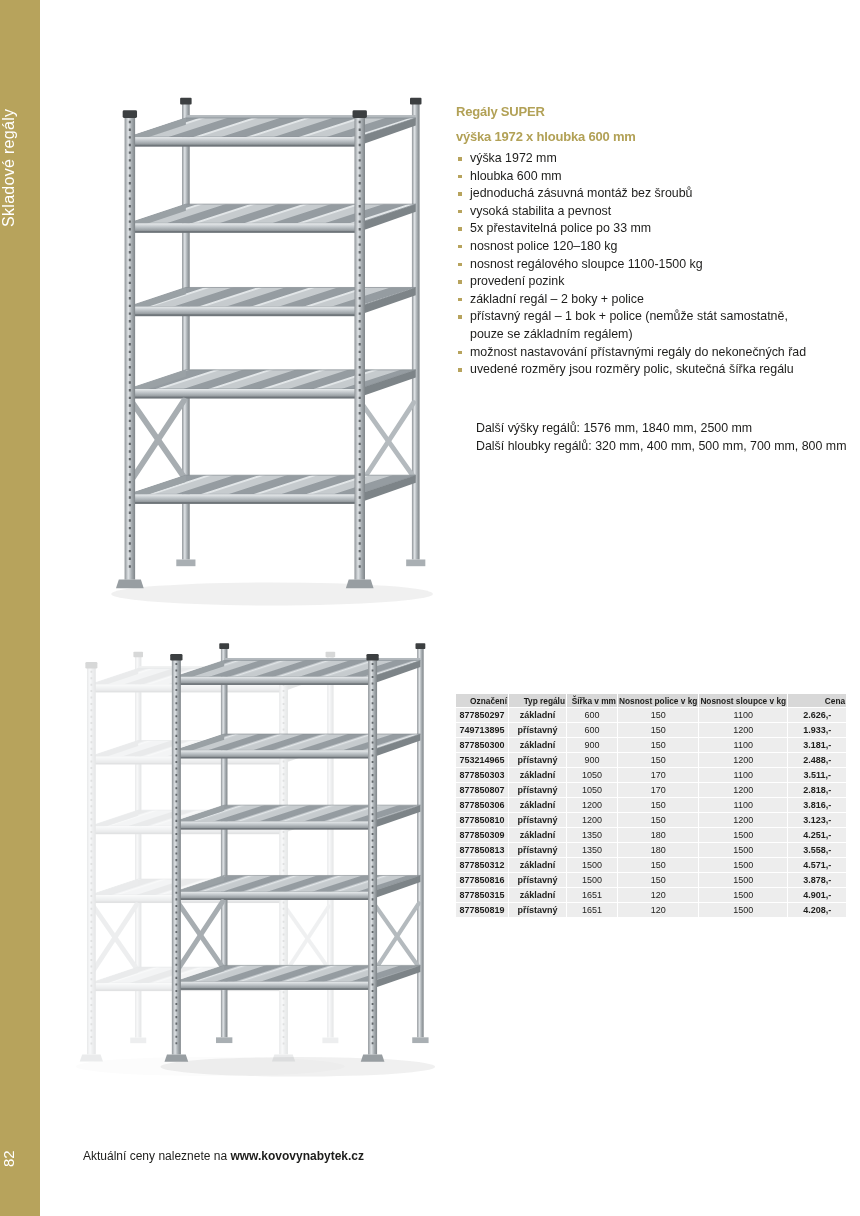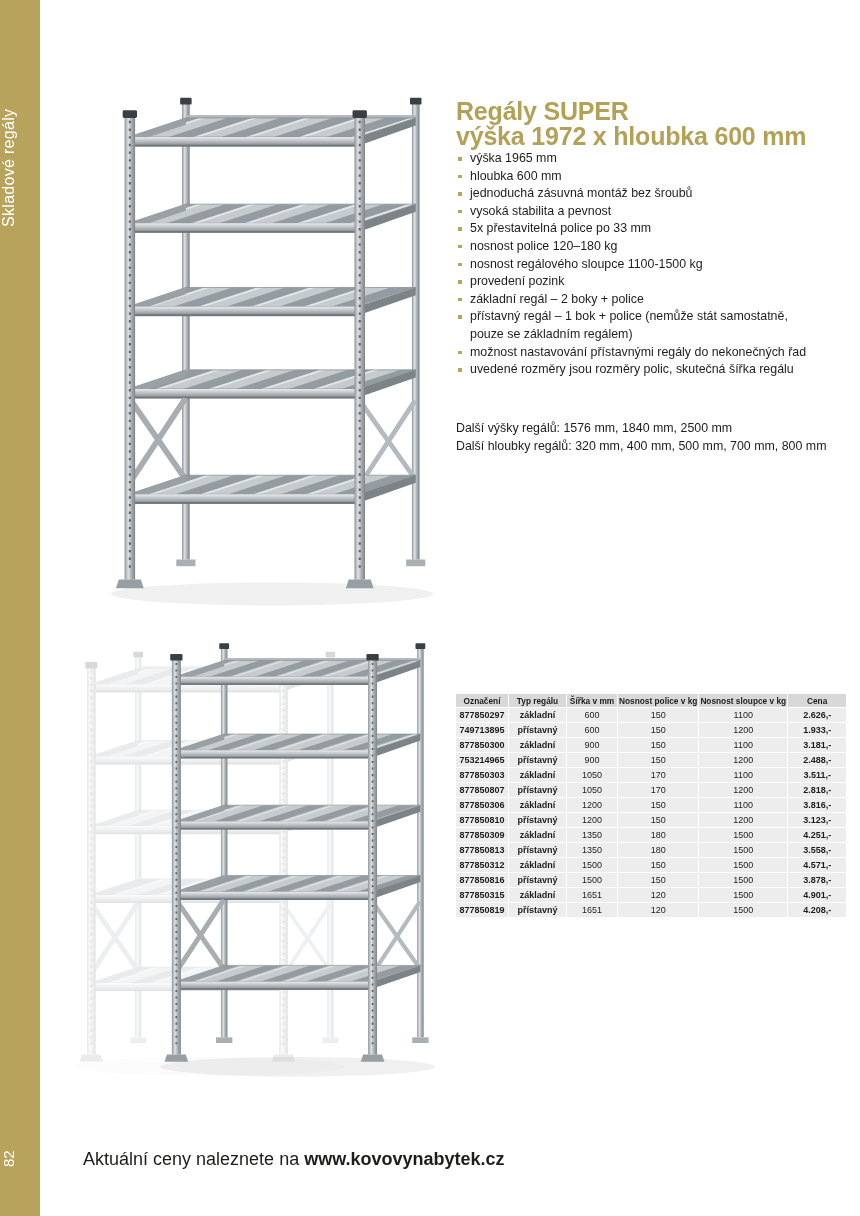--- a/index.html
+++ b/index.html
@@ -8,49 +8,49 @@
   
   .sidebar{position:absolute;left:0;top:0;width:40px;height:1216px;background:var(--gold,#b7a35c);}
   .sidebar-label{position:absolute;left:0;top:95px;width:40px;height:145px;
         writing-mode:vertical-rl;transform:rotate(180deg);
         color:#fff;font-size:16px;letter-spacing:.3px;text-align:center;}
   .page-number{position:absolute;left:0;top:1142px;width:40px;height:34px;
         writing-mode:vertical-rl;transform:rotate(180deg);
         color:#fff;font-size:15px;text-align:center;}
   
   .headline{position:absolute;left:456px;top:99px;color:var(--gold-text,#b2a156);
-        font-size:25px;font-weight:bold;line-height:25px;letter-spacing:-.2px;}
+        font-size:13px;font-weight:bold;line-height:25px;letter-spacing:-.2px;}
   
   .features{position:absolute;left:456px;top:150px;width:370px;margin:0;padding:0;list-style:none;
         font-size:12.4px;line-height:17.6px;}
   .features li{position:relative;padding-left:14px;}
   .features li::before{content:"";position:absolute;left:2px;top:7px;width:3.5px;height:3.5px;
         background:var(--gold,#b7a35c);}
   
-  .notes{position:absolute;left:456px;top:420px;font-size:12.4px;line-height:17.6px;}
+  .notes{position:absolute;left:476px;top:420px;font-size:12.4px;line-height:17.6px;}
   
   .photo-1{position:absolute;left:90px;top:94px;width:345px;height:522px;}
   .photo-2{position:absolute;left:58px;top:640px;width:388px;height:472px;}
   
   .price-table{position:absolute;left:455px;top:693px;border-collapse:separate;border-spacing:1.5px;
         table-layout:fixed;}
   .price-table th{background:var(--table-header-bg,#d8d8d8);font-size:8.3px;font-weight:bold;
-        height:13px;text-align:center;vertical-align:middle;padding:0 1px;white-space:nowrap;overflow:hidden;}
+        height:13px;text-align:right;vertical-align:middle;padding:0 1px;white-space:nowrap;overflow:hidden;}
   .price-table td{background:var(--table-row-bg,#ededed);font-size:9px;height:14px;
         text-align:center;vertical-align:middle;padding:0 1px;white-space:nowrap;}
   .price-table .c0{width:50px;font-weight:bold;}
   .price-table .c1{width:55px;}
   .price-table td.c1{font-weight:bold;}
   .price-table .c2{width:48px;margin-left:23px;}
   .price-table .c3{width:68px;}
   .price-table .c4{width:73px;margin-left:32px;}
   .price-table .c5{width:56px;}
   .price-table td.c5{font-weight:bold;}
   
-  .footer{position:absolute;left:83px;top:1149px;font-size:18px;color:#1d1d1b;}
+  .footer{position:absolute;left:83px;top:1149px;font-size:12px;color:#1d1d1b;}
   .footer a{color:inherit;text-decoration:none;font-weight:bold;}
 </style>
 </head>
 <body>
 
 <svg width="0" height="0" style="position:absolute" aria-hidden="true">
   <defs>
     <linearGradient id="gPost" x1="0" y1="0" x2="1" y2="0">
       <stop offset="0" stop-color="#8f9498"></stop>
         <stop offset="0.35" stop-color="#dfe3e6"></stop>
@@ -150,21 +150,21 @@
     </svg>
   </figure>
 
   <h1 class="headline" style="margin:0">
     <div>Regály SUPER</div>
     <div>výška 1972 x hloubka 600 mm</div>
   </h1>
 
   <ul class="features">
       <li>
-        <div>výška 1965 mm</div>
+        <div>výška 1972 mm</div>
       </li>
       <li>
         <div>hloubka 600 mm</div>
       </li>
       <li>
         <div>jednoduchá zásuvná montáž bez šroubů</div>
       </li>
       <li>
         <div>vysoká stabilita a pevnost</div>
       </li>

